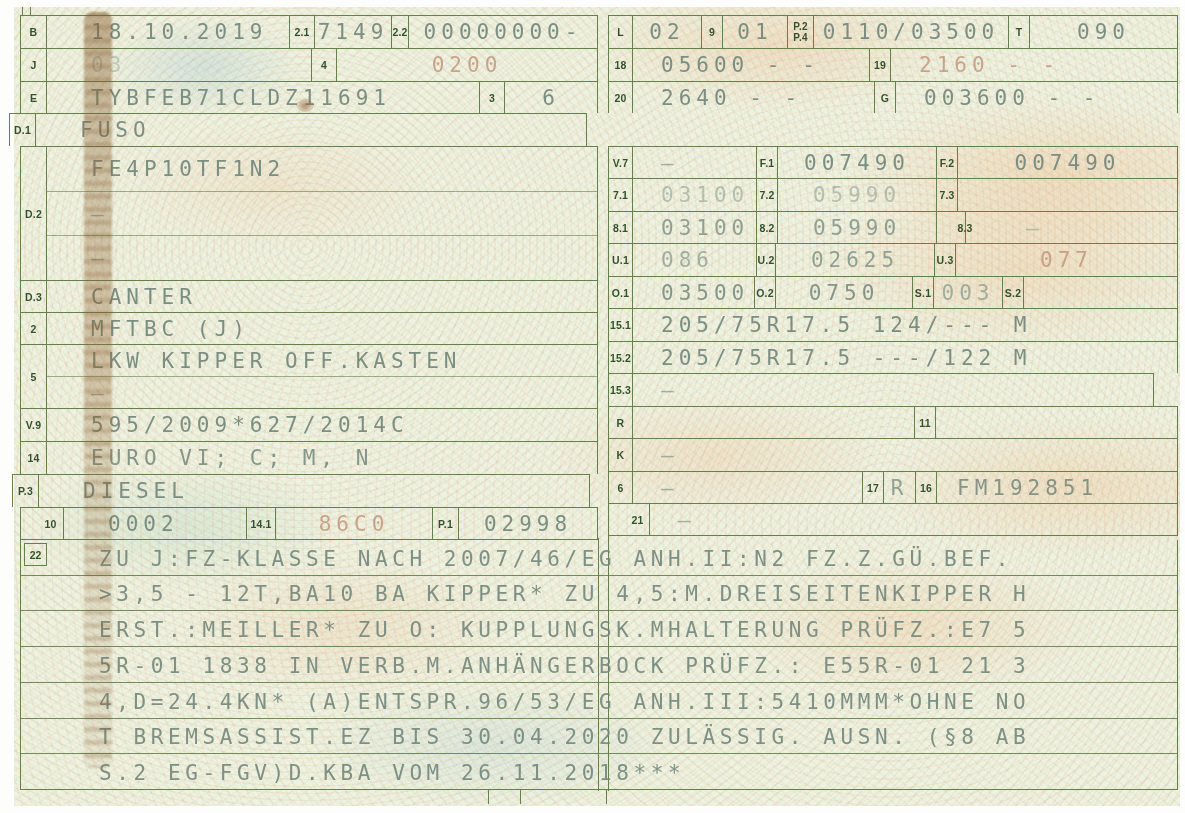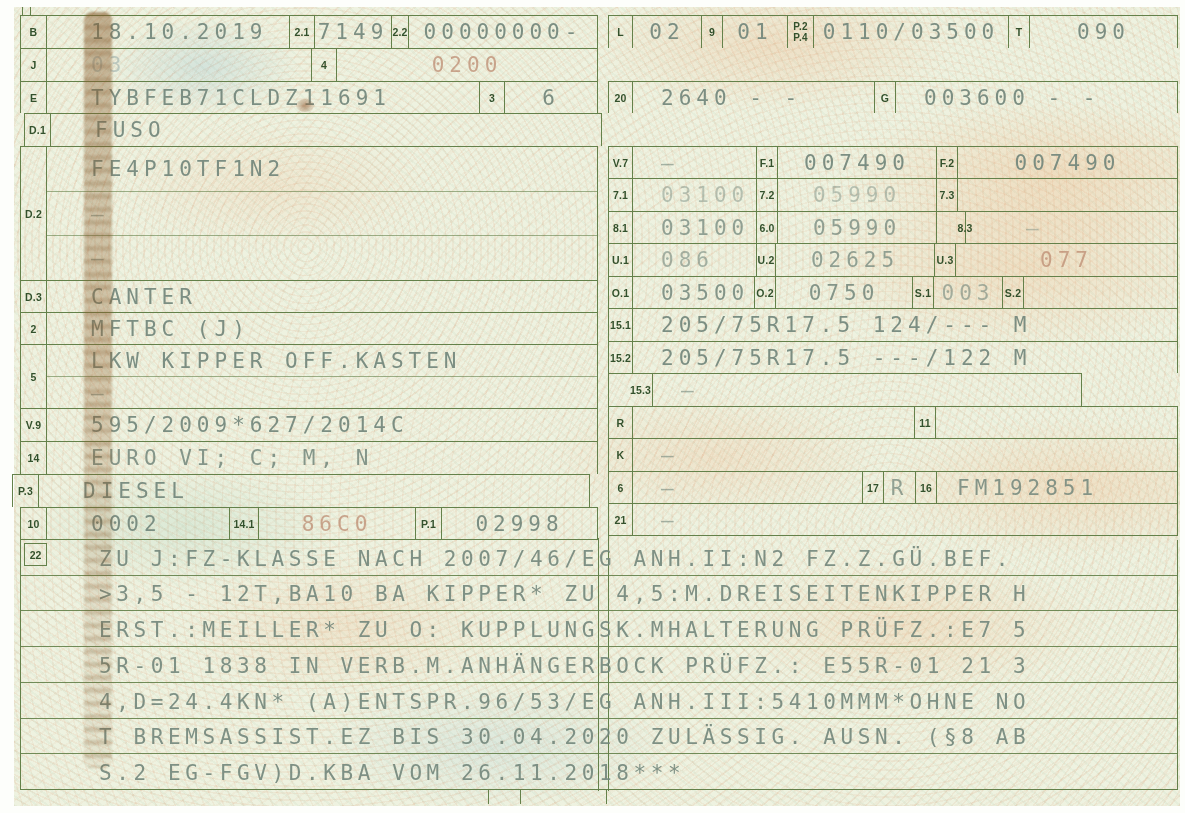--- a/index.html
+++ b/index.html
@@ -24,21 +24,21 @@
       radial-gradient(220px 90px at 170px 520px, rgba(120,185,160,.16), transparent 70%),
       radial-gradient(260px 90px at 480px 740px, rgba(110,170,200,.14), transparent 70%),
       radial-gradient(240px 90px at 700px 450px, rgba(236,150,90,.16), transparent 70%),
       repeating-radial-gradient(circle at 25% 30%, rgba(208,118,70,.085) 0 1.5px, transparent 1.5px 7px),
       repeating-radial-gradient(circle at 75% 65%, rgba(208,118,70,.075) 0 1.5px, transparent 1.5px 9px),
       repeating-linear-gradient(40deg, rgba(150,190,160,.09) 0 2px, transparent 2px 7px),
       repeating-linear-gradient(-35deg, rgba(208,128,80,.055) 0 2px, transparent 2px 8px);
   }
   .row{position:absolute;display:flex;box-sizing:border-box;
     border:1.5px solid var(--line);border-bottom:none;z-index:2;}
-  .row.bb{border-bottom:1.5px solid var(--line);}
+  .row.bb{border-bottom:1.5px solid var(--line);padding-left:17px;}
   .lb{box-sizing:border-box;border-right:1.5px solid var(--line);display:flex;flex-direction:column;
     align-items:center;justify-content:center;font-weight:bold;font-size:10.5px;color:var(--lab);
     flex:0 0 auto;letter-spacing:.2px;}
   .lb.m{border-left:1.5px solid var(--line);}
   .lb.two{font-size:10px;line-height:1.1;}
   .v{box-sizing:border-box;display:flex;align-items:center;flex:0 0 auto;
     font-family:"DejaVu Sans Mono","Liberation Mono",monospace;font-size:21px;letter-spacing:5px;
     color:var(--ink);white-space:pre;overflow:hidden;padding-left:14px;opacity:.92;}
   .v.gr{flex:1 1 auto;}
   .vL{padding-left:44px;}
@@ -98,21 +98,21 @@
     <div class="v vc red f75 gr">0200</div>
   </div>
 
   <div class="row" style="left:20px;top:81px;width:578px;height:32px;">
     <div class="lb" style="width:26px;">E</div>
     <div class="v vL" style="width:432px;">TYBFEB71CLDZ11691</div>
     <div class="lb m" style="width:26px;">3</div>
     <div class="v vc gr">6</div>
   </div>
 
-  <div class="row" style="left:24px;top:113px;width:578px;height:33px;">
+  <div class="row" style="left:9px;top:113px;width:578px;height:33px;">
     <div class="lb" style="width:26px;">D.1</div>
     <div class="v vL gr">FUSO</div>
   </div>
 
   <div class="row" style="left:20px;top:146px;width:578px;height:134px;">
     <div class="lb" style="width:26px;">D.2</div>
     <div class="stack">
       <div class="v vL">FE4P10TF1N2</div>
       <div class="v vL f6">–</div>
       <div class="v vL f6">–</div>
@@ -168,20 +168,26 @@
     <div class="v vc" style="width:64px;">01</div>
     <div class="lb m two" style="width:27px;">
       <span>P.2</span>
       <span>P.4</span>
     </div>
     <div class="v vc" style="width:194px;">0110/03500</div>
     <div class="lb m" style="width:22px;">T</div>
     <div class="v vc gr">090</div>
   </div>
 
+  <div class="row" style="left:608px;top:48px;width:570px;height:33px;">
+    <div class="lb" style="width:24px;">18</div>
+    <div class="v vR" style="width:236px;">05600 - -</div>
+    <div class="lb m" style="width:22px;">19</div>
+    <div class="v vR red f75 gr">2160 - -</div>
+  </div>
 
   <div class="row" style="left:608px;top:81px;width:570px;height:32px;">
     <div class="lb" style="width:24px;">20</div>
     <div class="v vR" style="width:241px;">2640 - -</div>
     <div class="lb m" style="width:22px;">G</div>
     <div class="v vR gr">003600 - -</div>
   </div>
 
 
   <div class="row" style="left:608px;top:146px;width:570px;height:32px;">
@@ -198,21 +204,21 @@
     <div class="v vR f45" style="width:123px;">03100</div>
     <div class="lb m" style="width:22px;">7.2</div>
     <div class="v vc f45" style="width:158px;">05990</div>
     <div class="lb m" style="width:22px;">7.3</div>
     <div class="v gr"></div>
   </div>
 
   <div class="row" style="left:608px;top:211px;width:570px;height:32px;">
     <div class="lb" style="width:24px;">8.1</div>
     <div class="v vR f75" style="width:123px;">03100</div>
-    <div class="lb m" style="width:22px;">6.0</div>
+    <div class="lb m" style="width:22px;">8.2</div>
     <div class="v vc f75" style="width:158px;">05990</div>
     <div class="lb m" style="width:22px;padding-left:28px;">8.3</div>
     <div class="v f45 gr" style="padding-left:60px;">–</div>
   </div>
 
   <div class="row" style="left:608px;top:243px;width:570px;height:33px;">
     <div class="lb" style="width:24px;">U.1</div>
     <div class="v vR f6" style="width:123px;">086</div>
     <div class="lb m" style="width:20px;">U.2</div>
     <div class="v vc f75" style="width:158px;">02625</div>
@@ -234,21 +240,21 @@
   <div class="row" style="left:608px;top:308px;width:570px;height:33px;">
     <div class="lb" style="width:24px;">15.1</div>
     <div class="v vR gr">205/75R17.5 124/--- M</div>
   </div>
 
   <div class="row" style="left:608px;top:341px;width:570px;height:32px;">
     <div class="lb" style="width:24px;">15.2</div>
     <div class="v vR gr">205/75R17.5 ---/122 M</div>
   </div>
 
-  <div class="row" style="left:608px;top:373px;width:474px;height:33px;padding-left:20px;">
+  <div class="row" style="left:608px;top:373px;width:546px;height:33px;">
     <div class="lb" style="width:24px;">15.3</div>
     <div class="v vR f6 gr">–</div>
   </div>
 
   <div class="row" style="left:608px;top:406px;width:570px;height:32px;">
     <div class="lb" style="width:24px;">R</div>
     <div class="v" style="width:281px;"></div>
     <div class="lb m" style="width:22px;">11</div>
     <div class="v gr"></div>
   </div>

